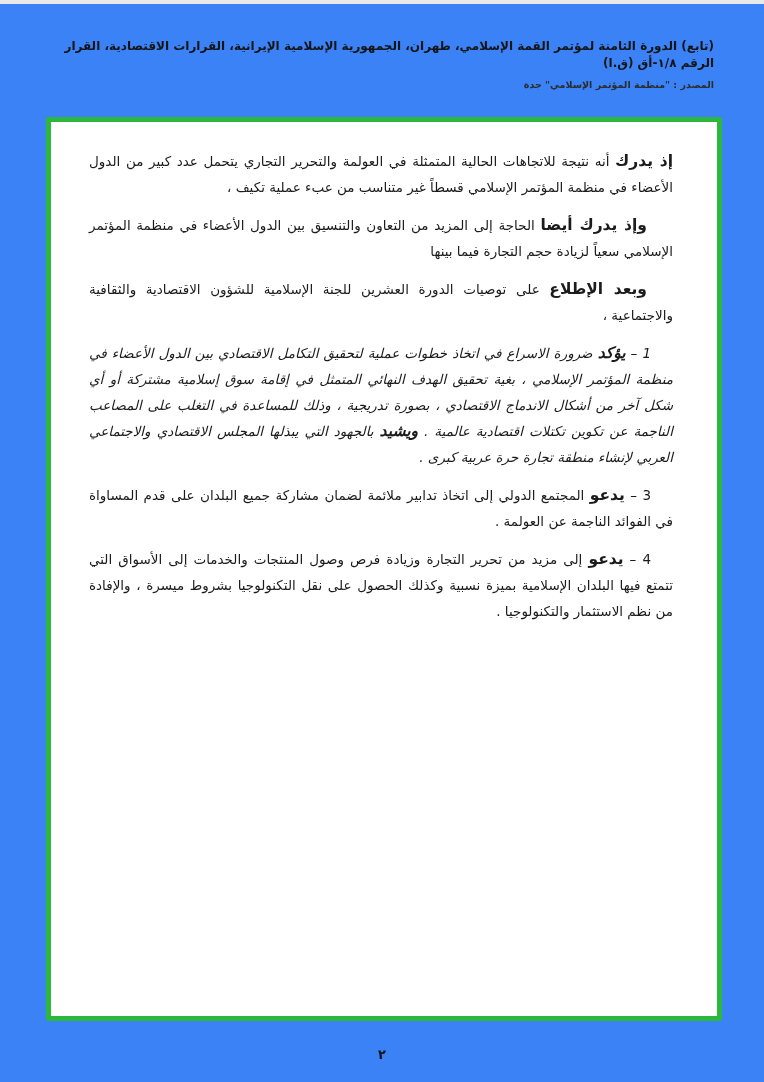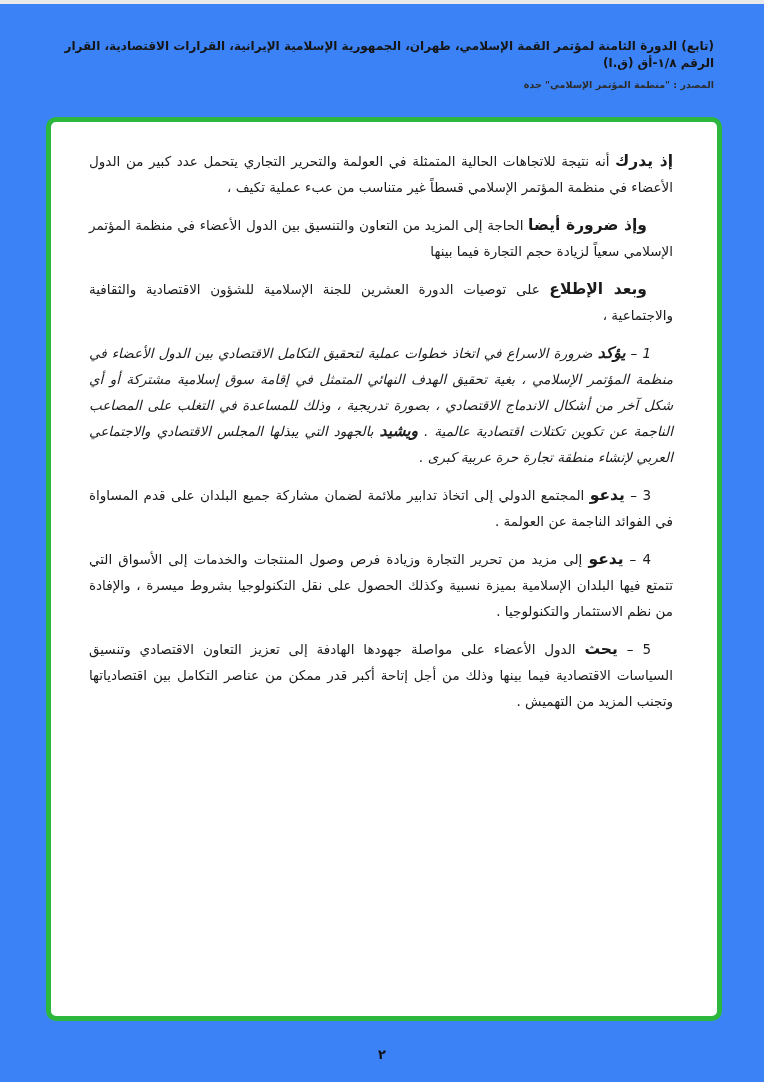--- a/index.html
+++ b/index.html
@@ -39,21 +39,21 @@
     margin-top: 7px;
   }
   
   .content-frame {
     position: absolute;
     top: 113px;
     left: 46px;
     width: 676px;
     height: 904px;
     border: 5px solid var(--frame-green, #2db83d);
-    border-radius: 10px;
+    border-radius: 2px;
     padding: 26px 44px 14px 38px;
     overflow: hidden;
     background: #ffffff;
   }
   .doc-body {
     direction: rtl;
     text-align: justify;
     font-size: 13.5px;
     line-height: 26px;
     color: #1b1b1b;
@@ -96,21 +96,21 @@
 
   <div class="content-frame">
     <div class="doc-body">
 
       <p class="para">
         <span class="lead">إذ يدرك</span>
         <span class="ptext">أنه نتيجة للاتجاهات الحالية المتمثلة في العولمة والتحرير التجاري يتحمل عدد كبير من الدول الأعضاء في منظمة المؤتمر الإسلامي قسطاً غير متناسب من عبء عملية تكيف ،</span>
       </p>
 
       <p class="para indented">
-        <span class="lead">وإذ ضرورة أيضا</span>
+        <span class="lead">وإذ يدرك أيضا</span>
         <span class="ptext">الحاجة إلى المزيد من التعاون والتنسيق بين الدول الأعضاء في منظمة المؤتمر الإسلامي سعياً لزيادة حجم التجارة فيما بينها</span>
       </p>
 
       <p class="para indented">
         <span class="lead">وبعد الإطلاع</span>
         <span class="ptext">على توصيات الدورة العشرين للجنة الإسلامية للشؤون الاقتصادية والثقافية والاجتماعية ،</span>
       </p>
 
       <p class="item items-start">
         <span class="item-num">1 –</span>
@@ -126,25 +126,20 @@
         <span class="lead">يدعو</span>
         <span class="ptext">المجتمع الدولي إلى اتخاذ تدابير ملائمة لضمان مشاركة جميع البلدان على قدم المساواة في الفوائد الناجمة عن العولمة .</span>
       </p>
 
       <p class="item">
         <span class="item-num">4 –</span>
         <span class="lead">يدعو</span>
         <span class="ptext">إلى مزيد من تحرير التجارة وزيادة فرص وصول المنتجات والخدمات إلى الأسواق التي تتمتع فيها البلدان الإسلامية بميزة نسبية وكذلك الحصول على نقل التكنولوجيا بشروط ميسرة ، والإفادة من نظم الاستثمار والتكنولوجيا .</span>
       </p>
 
-      <p class="item">
-        <span class="item-num">5 –</span>
-        <span class="lead">يحث</span>
-        <span class="ptext">الدول الأعضاء على مواصلة جهودها الهادفة إلى تعزيز التعاون الاقتصادي وتنسيق السياسات الاقتصادية فيما بينها وذلك من أجل إتاحة أكبر قدر ممكن من عناصر التكامل بين اقتصادياتها وتجنب المزيد من التهميش .</span>
-      </p>
 
     </div>
   </div>
 
   <footer>
     <div class="page-number">٢</div>
   </footer>
 
 </div>
 

